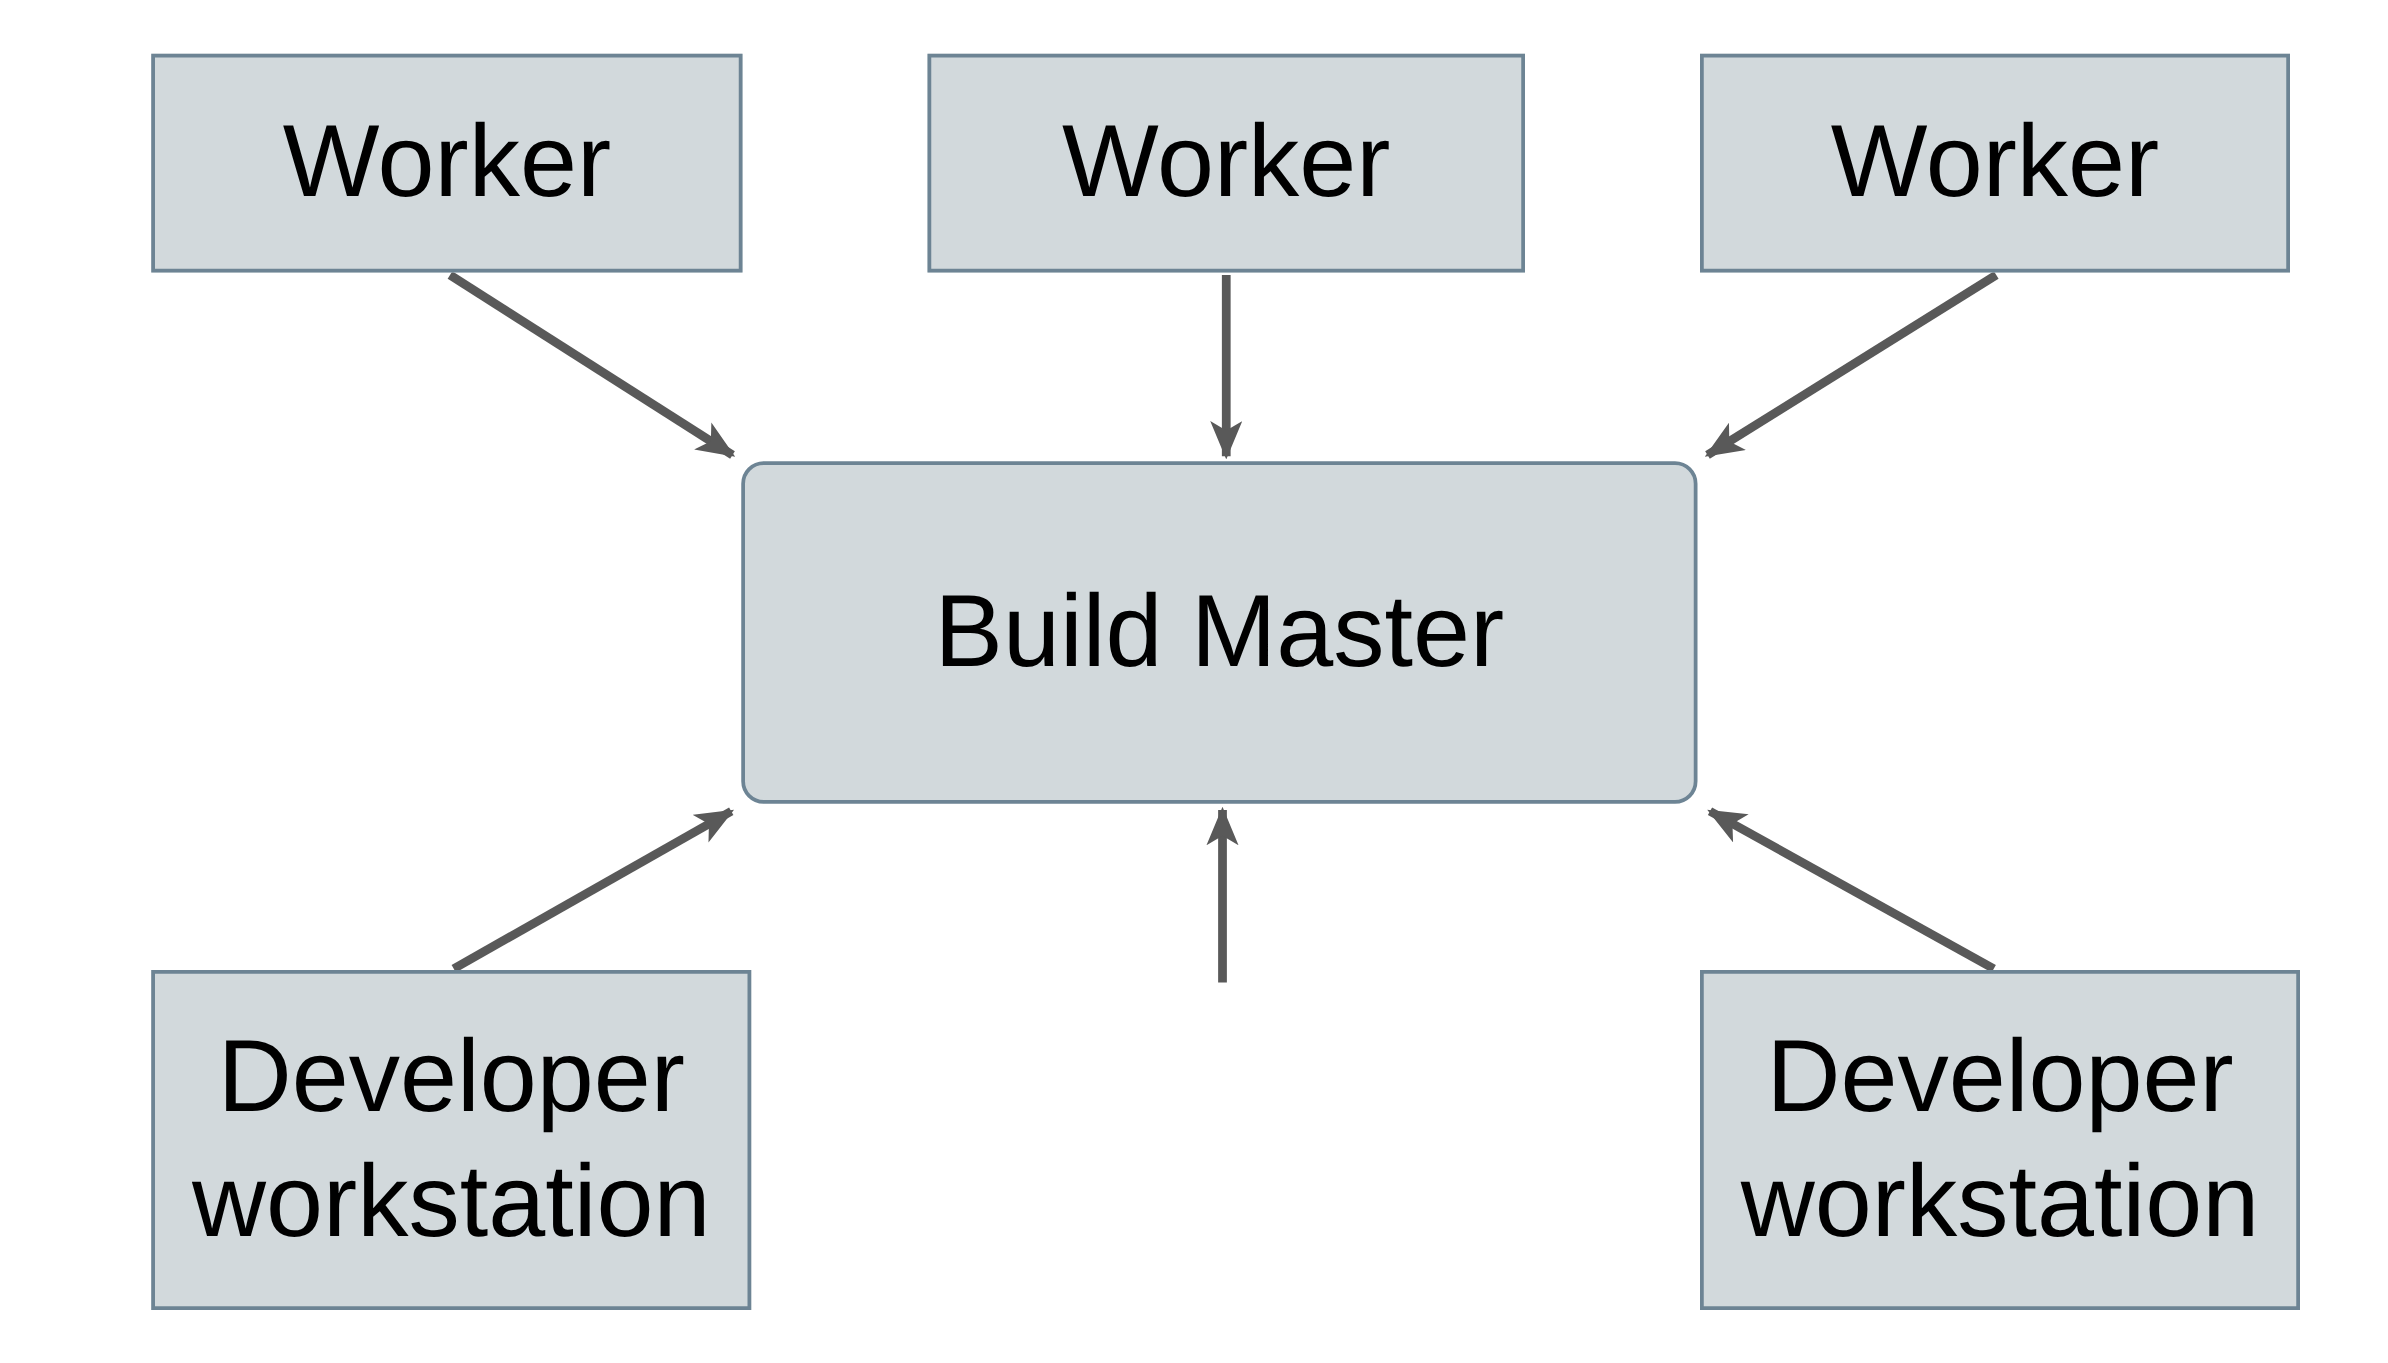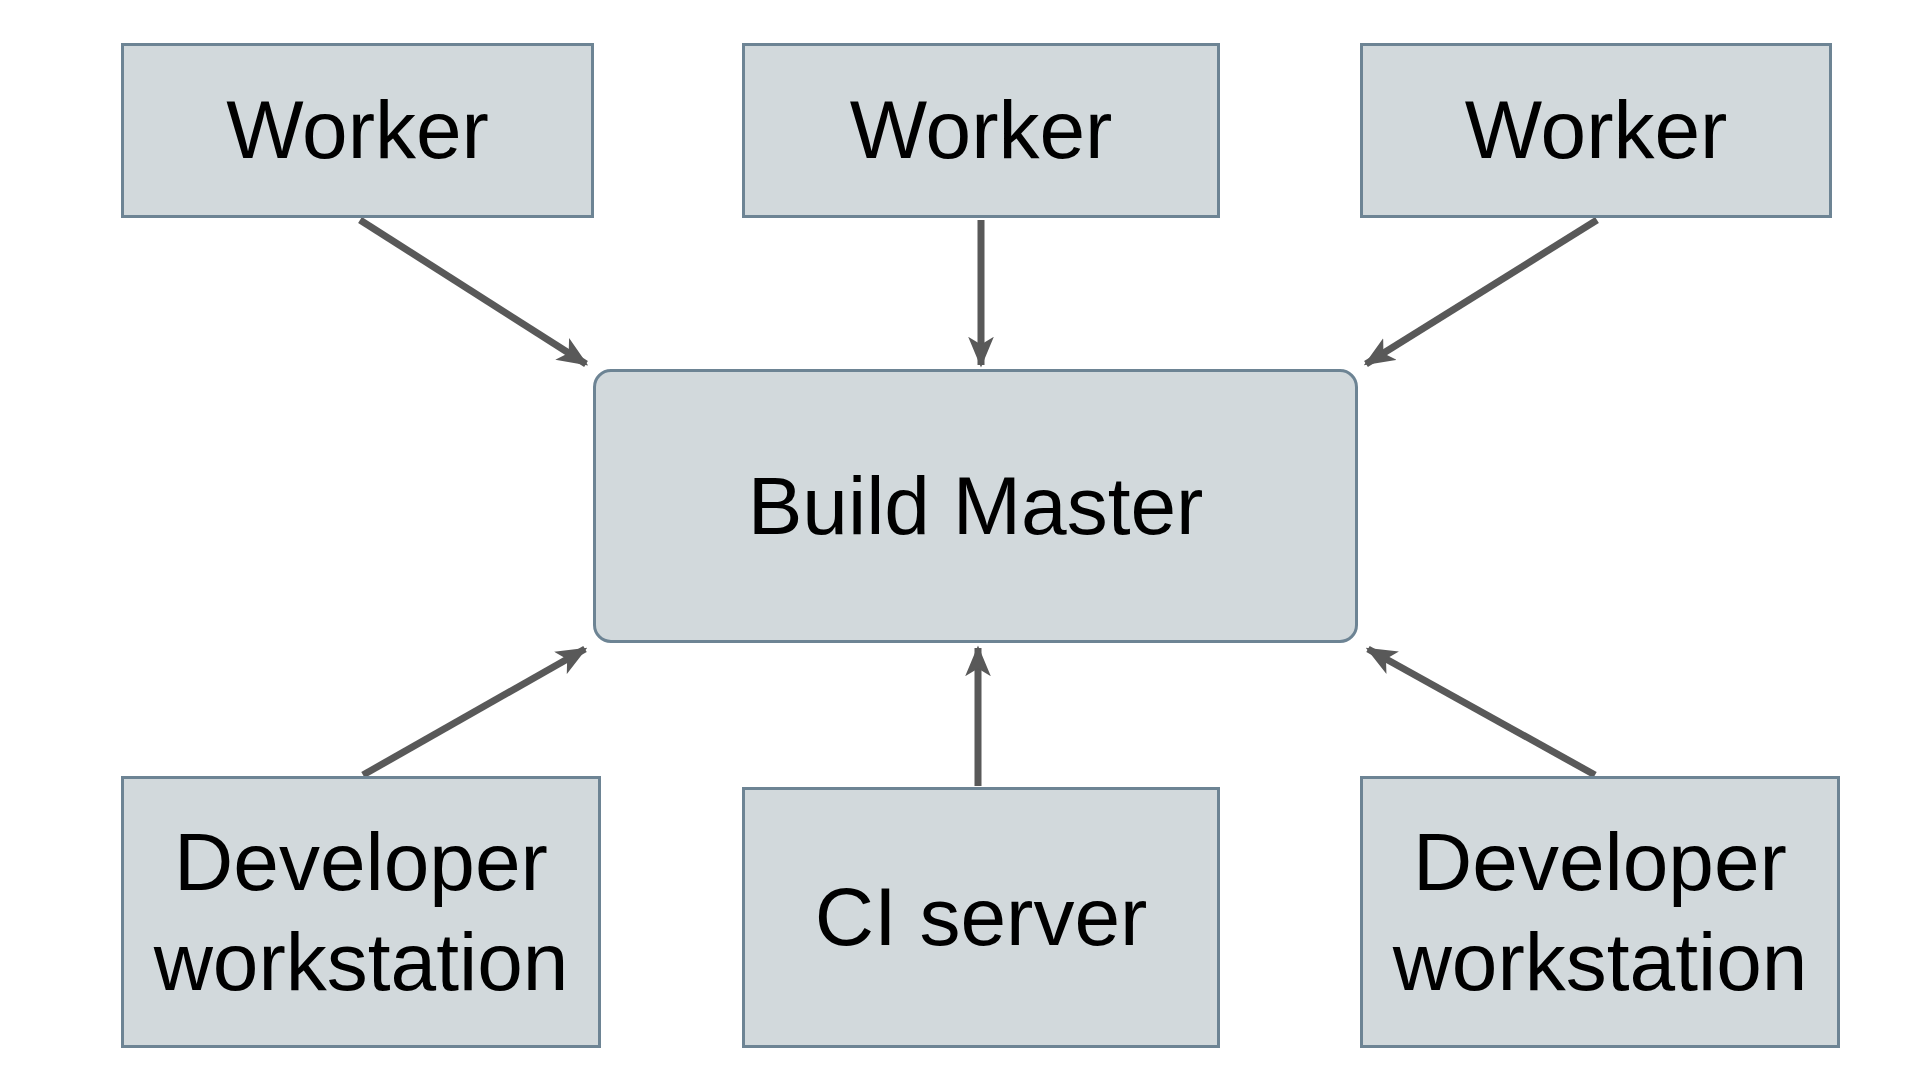--- a/index.html
+++ b/index.html
@@ -67,20 +67,17 @@
   </div>
   <div class="node worker-3">
     <span>Worker</span>
   </div>
   <div class="node build-master">
     <span>Build Master</span>
   </div>
   <div class="node dev-1">
     <span>Developer workstation</span>
   </div>
-  <div class="node ci-server">
-    <span>CI server</span>
-  </div>
   <div class="node dev-2">
     <span>Developer workstation</span>
   </div>
 
 </div>
 
 </body></html>

